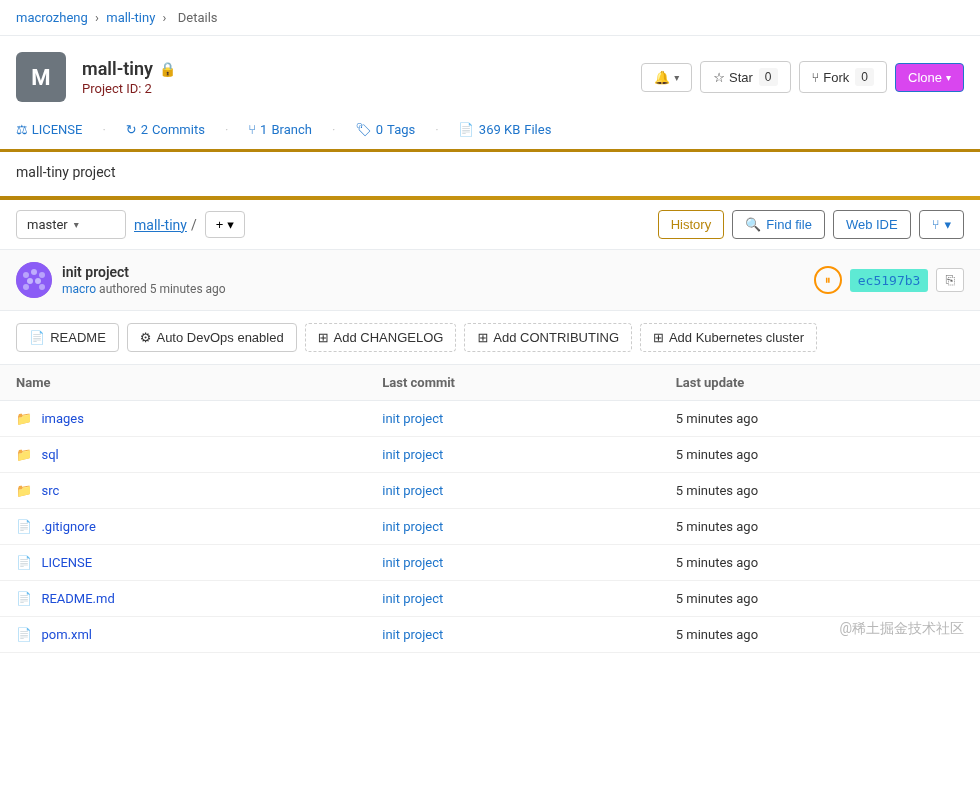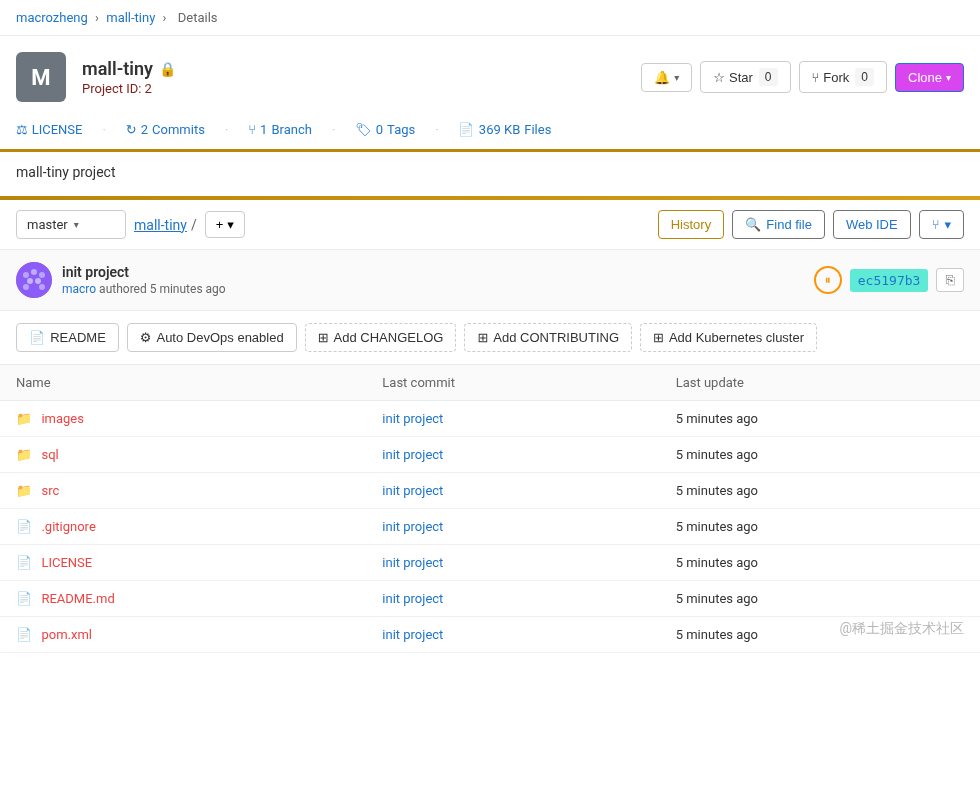--- a/index.html
+++ b/index.html
@@ -60,23 +60,23 @@
     .copy-btn { padding: 4px 8px; border: 1px solid #ccc; border-radius: 3px; background: #fff; cursor: pointer; font-size: 12px; color: #666; }
 
     
     .action-buttons { display: flex; align-items: center; gap: 8px; padding: 12px 16px; border-bottom: 1px solid #e9ecef; }
     .action-btn { display: inline-flex; align-items: center; gap: 5px; padding: 6px 12px; border: 1px dashed #ccc; border-radius: 4px; background: #fff; cursor: pointer; font-size: 13px; color: #333; }
     .action-btn.readme { border: 1px solid #ccc; }
     .action-btn.devops { border: 1px solid #ccc; }
 
     
     .file-table { width: 100%; border-collapse: collapse; }
-    .file-table th { text-align: left; padding: 10px 16px; font-size: 13px; color: #666; font-weight: 400; border-bottom: 1px solid #e9ecef; background: #fafafa; }
+    .file-table th { text-align: left; padding: 10px 16px; font-size: 13px; color: #666; font-weight: 700; border-bottom: 1px solid #e9ecef; background: #fafafa; }
     .file-table td { padding: 10px 16px; font-size: 13px; border-bottom: 1px solid #f0f0f0; vertical-align: middle; }
-    .file-name { color: #ef4444; cursor: pointer; text-decoration: none; }
+    .file-name { color: #1d4ed8; cursor: pointer; text-decoration: none; }
     .commit-link { color: #1f75cb; text-decoration: none; cursor: pointer; }
     .watermark-text { position: absolute; right: 16px; bottom: 15px; font-size: 14px; color: #999; opacity: 0.7; }
 
     .chevron { font-size: 10px; color: #666; }
   </style>
 </head>
 <body>
 
 <div class="breadcrumb">
   <a href="#">macrozheng</a>

